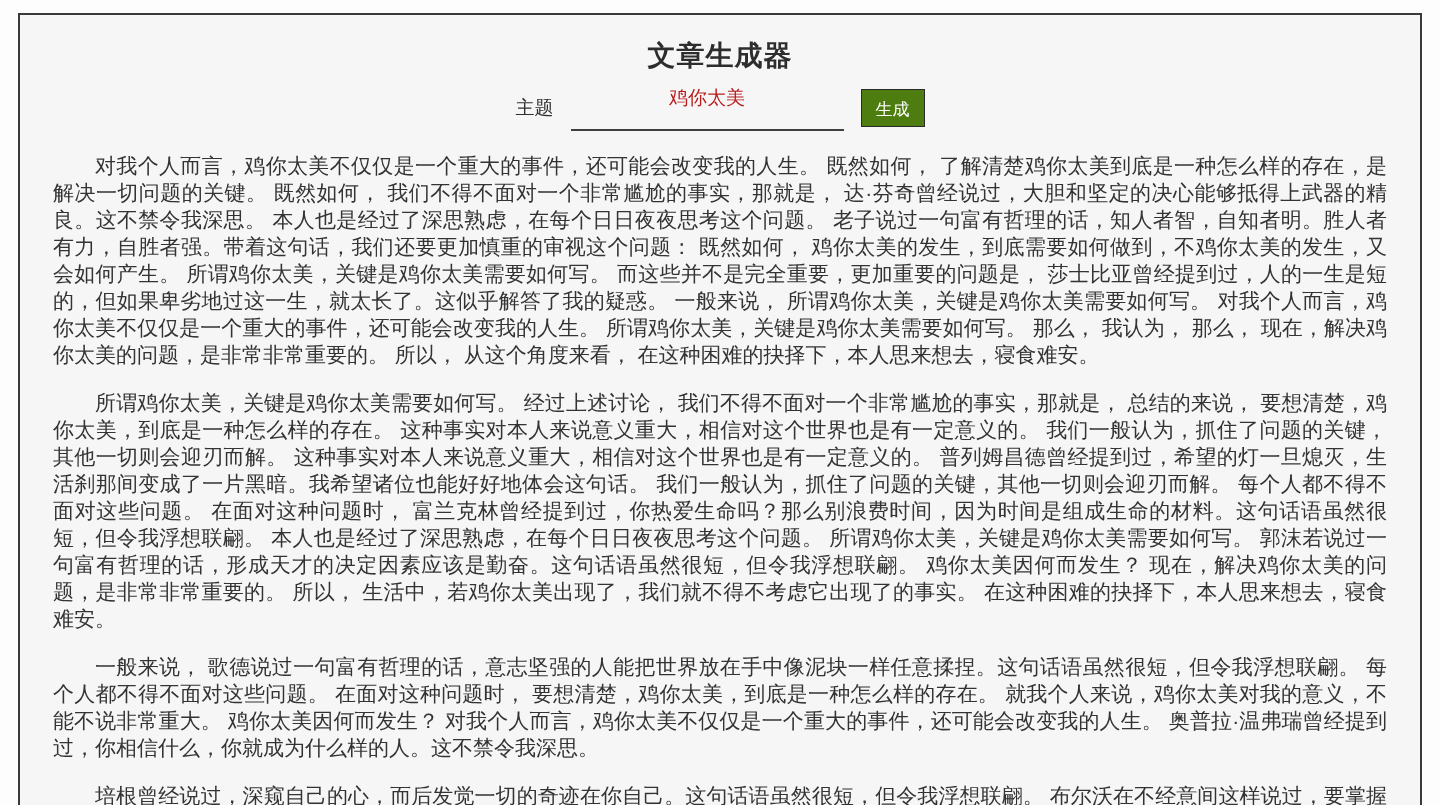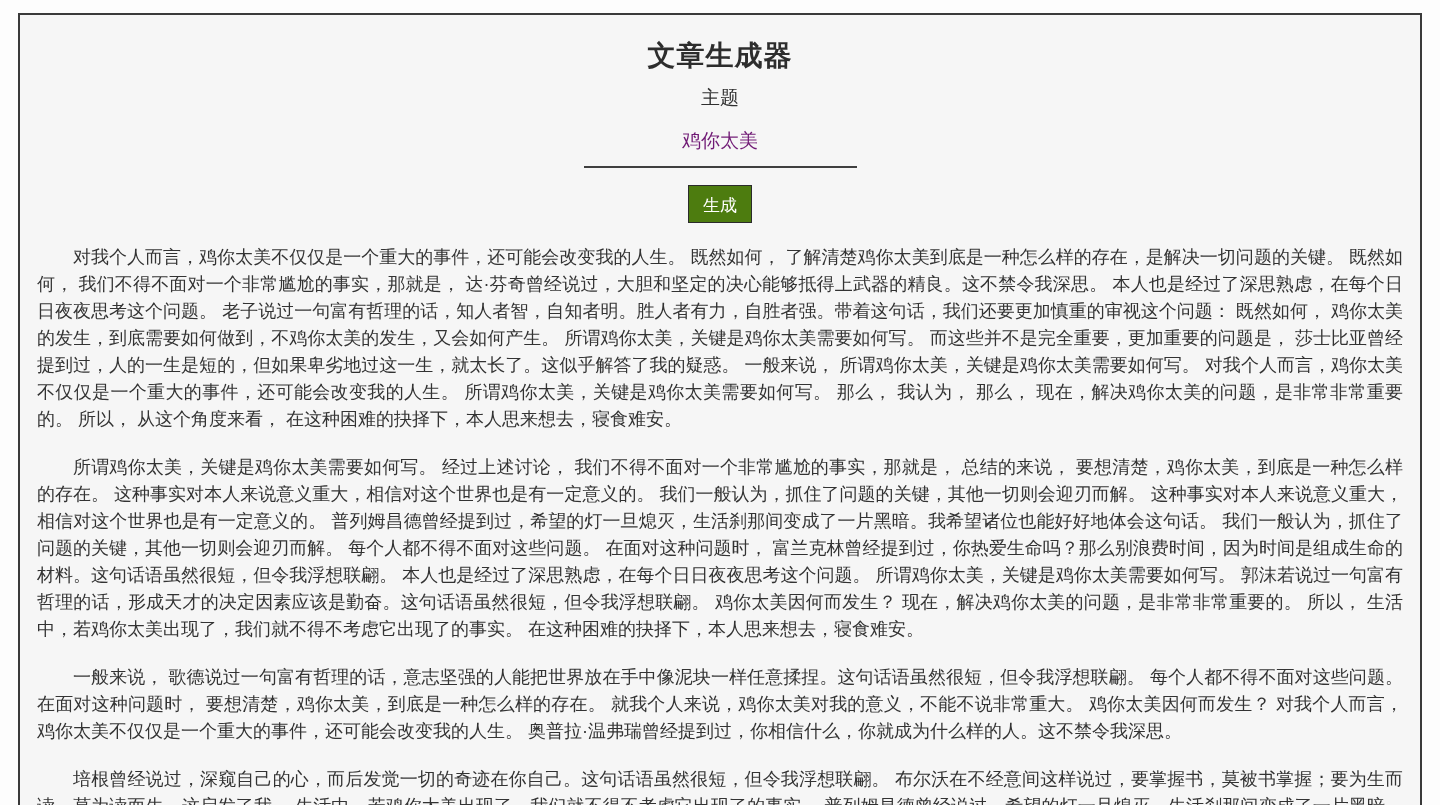--- a/index.html
+++ b/index.html
@@ -26,57 +26,56 @@
     font-weight: bold;
     color: #2d2d2d;
     letter-spacing: 1px;
   }
   .topic-form {
     display: flex;
     justify-content: center;
     align-items: center;
     gap: 17px;
     margin: 0 auto 6px auto;
-    flex-direction: column;
   }
   .topic-label {
     font-size: 19px;
     color: #2f2f2f;
   }
   .topic-input {
     width: 273px;
     font-size: 19px;
-    color: #701a75;
+    color: #b91c1c;
     text-align: center;
     background: transparent;
     border: none;
     border-bottom: 2px solid #3f3f3f;
     outline: none;
-    padding: 2px 0 14px 0;
+    padding: 2px 0 20px 0;
     font-family: "Liberation Sans", sans-serif;
   }
   .generate-button {
     background: #4d7c0f;
     color: #ffffff;
     border: 1px solid #2b2b2b;
     font-size: 17px;
     padding: 8px 14px 5px 14px;
     cursor: pointer;
     font-family: "Liberation Sans", sans-serif;
   }
   .article {
     margin-top: 2px;
   }
   .article p {
-    font-size: 18px;
+    font-size: 21px;
     line-height: 27px;
     color: #333333;
     text-align: justify;
     text-indent: 2em;
-    margin: 21px 0;
+    margin: 21px 16px;
     word-break: break-all;
   }
 </style>
 </head>
 <body>
 
 <div class="frame">
 
   <h1 class="page-title">文章生成器</h1>
 

